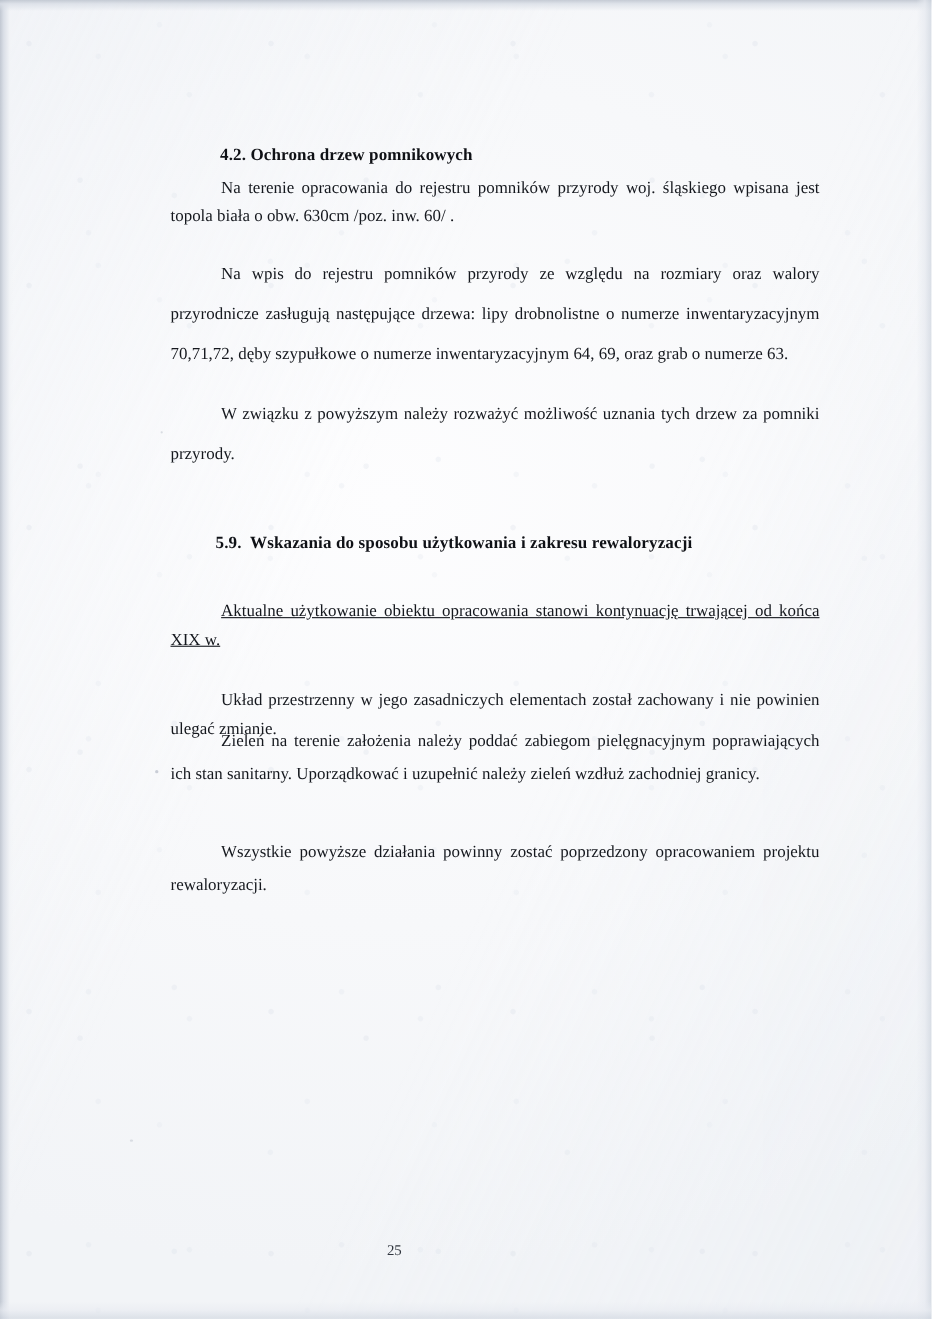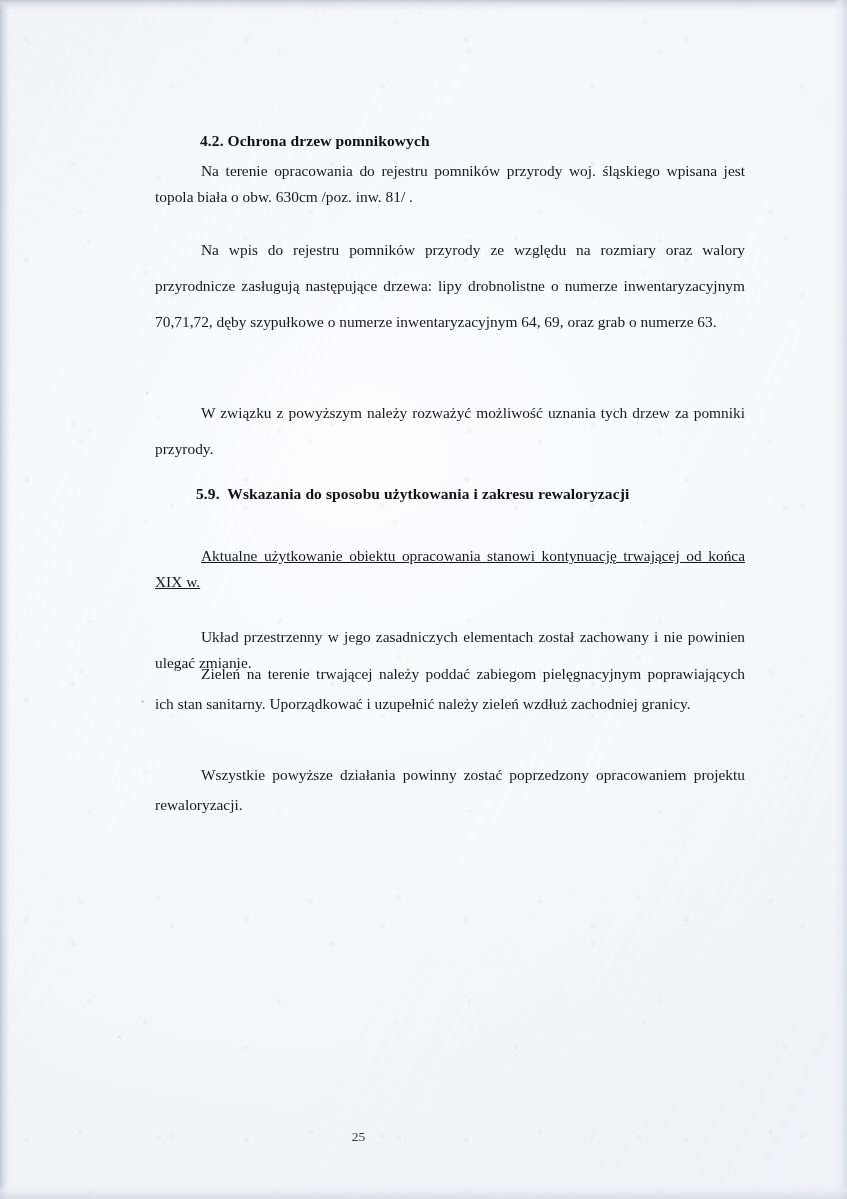--- a/index.html
+++ b/index.html
@@ -109,21 +109,21 @@
   .para.medium  { line-height: 30px; }
 
   .para .indent { display: inline-block; width: 46px; }
 
   
   .block { position: absolute; width: 590px; }
 
   #heading-42      { top: 103px;  left: 45px;  width: 560px; margin-top: 29px; }
   #para-1          { top: 158px;  }
   #para-2          { top: 232px;  }
-  #para-3          { top: 395px;  }
+  #para-3          { top: 359px;  }
   #heading-43      { top: 485px;  left: 41px;  width: 560px; }
   #para-4          { top: 543px; text-decoration: underline;  }
   #para-5          { top: 624px;  }
   #para-6          { top: 659px;  }
   #para-7          { top: 760px;  }
 
   
   #page-number {
     position: absolute;
     left: 0; top: 1129px;
@@ -159,33 +159,33 @@
   <div id="scan-edge-bottom"></div>
 
   <div class="speck" id="speck-1"></div>
   <div class="speck" id="speck-2"></div>
   <div class="speck" id="speck-3"></div>
 
   <div id="text-body">
 
     <div class="block heading" id="heading-42">4.2. Ochrona drzew pomnikowych</div>
 
-    <div class="block para tight" id="para-1"><span class="indent"></span><span>Na terenie opracowania do rejestru pomników przyrody woj. śląskiego wpisana jest topola biała  o obw. 630cm /poz. inw. 81/ .</span></div>
+    <div class="block para tight" id="para-1"><span class="indent"></span><span>Na terenie opracowania do rejestru pomników przyrody woj. śląskiego wpisana jest topola biała  o obw. 630cm /poz. inw. 60/ .</span></div>
 
     <div class="block para loose" id="para-2"><span class="indent"></span><span>Na wpis do rejestru pomników przyrody ze względu na rozmiary oraz  walory przyrodnicze zasługują następujące drzewa: lipy drobnolistne o numerze inwentaryzacyjnym 70,71,72, dęby szypułkowe o numerze inwentaryzacyjnym 64, 69, oraz grab o numerze 63.</span></div>
 
     <div class="block para loose" id="para-3"><span class="indent"></span><span>W związku z powyższym należy rozważyć możliwość uznania tych drzew za pomniki przyrody.</span></div>
 
     <div class="block heading" id="heading-43">5.9.  Wskazania do sposobu użytkowania i zakresu rewaloryzacji</div>
 
     <div class="block para tight" id="para-4"><span class="indent"></span><span>Aktualne użytkowanie obiektu opracowania stanowi kontynuację trwającej od końca XIX w.</span></div>
 
     <div class="block para tight" id="para-5"><span class="indent"></span><span>Układ przestrzenny w jego zasadniczych elementach został zachowany i nie powinien ulegać zmianie.</span></div>
 
-    <div class="block para medium" id="para-6"><span class="indent"></span><span>Zieleń na terenie trwającej należy poddać zabiegom pielęgnacyjnym poprawiających ich stan sanitarny. Uporządkować  i uzupełnić należy zieleń wzdłuż zachodniej granicy.</span></div>
+    <div class="block para medium" id="para-6"><span class="indent"></span><span>Zieleń na terenie założenia należy poddać zabiegom pielęgnacyjnym poprawiających ich stan sanitarny. Uporządkować  i uzupełnić należy zieleń wzdłuż zachodniej granicy.</span></div>
 
     <div class="block para medium" id="para-7"><span class="indent"></span><span>Wszystkie powyższe działania powinny zostać poprzedzony opracowaniem projektu rewaloryzacji.</span></div>
 
   </div>
 
   <div id="page-number">25</div>
 
 </div>
 
 </body></html>

